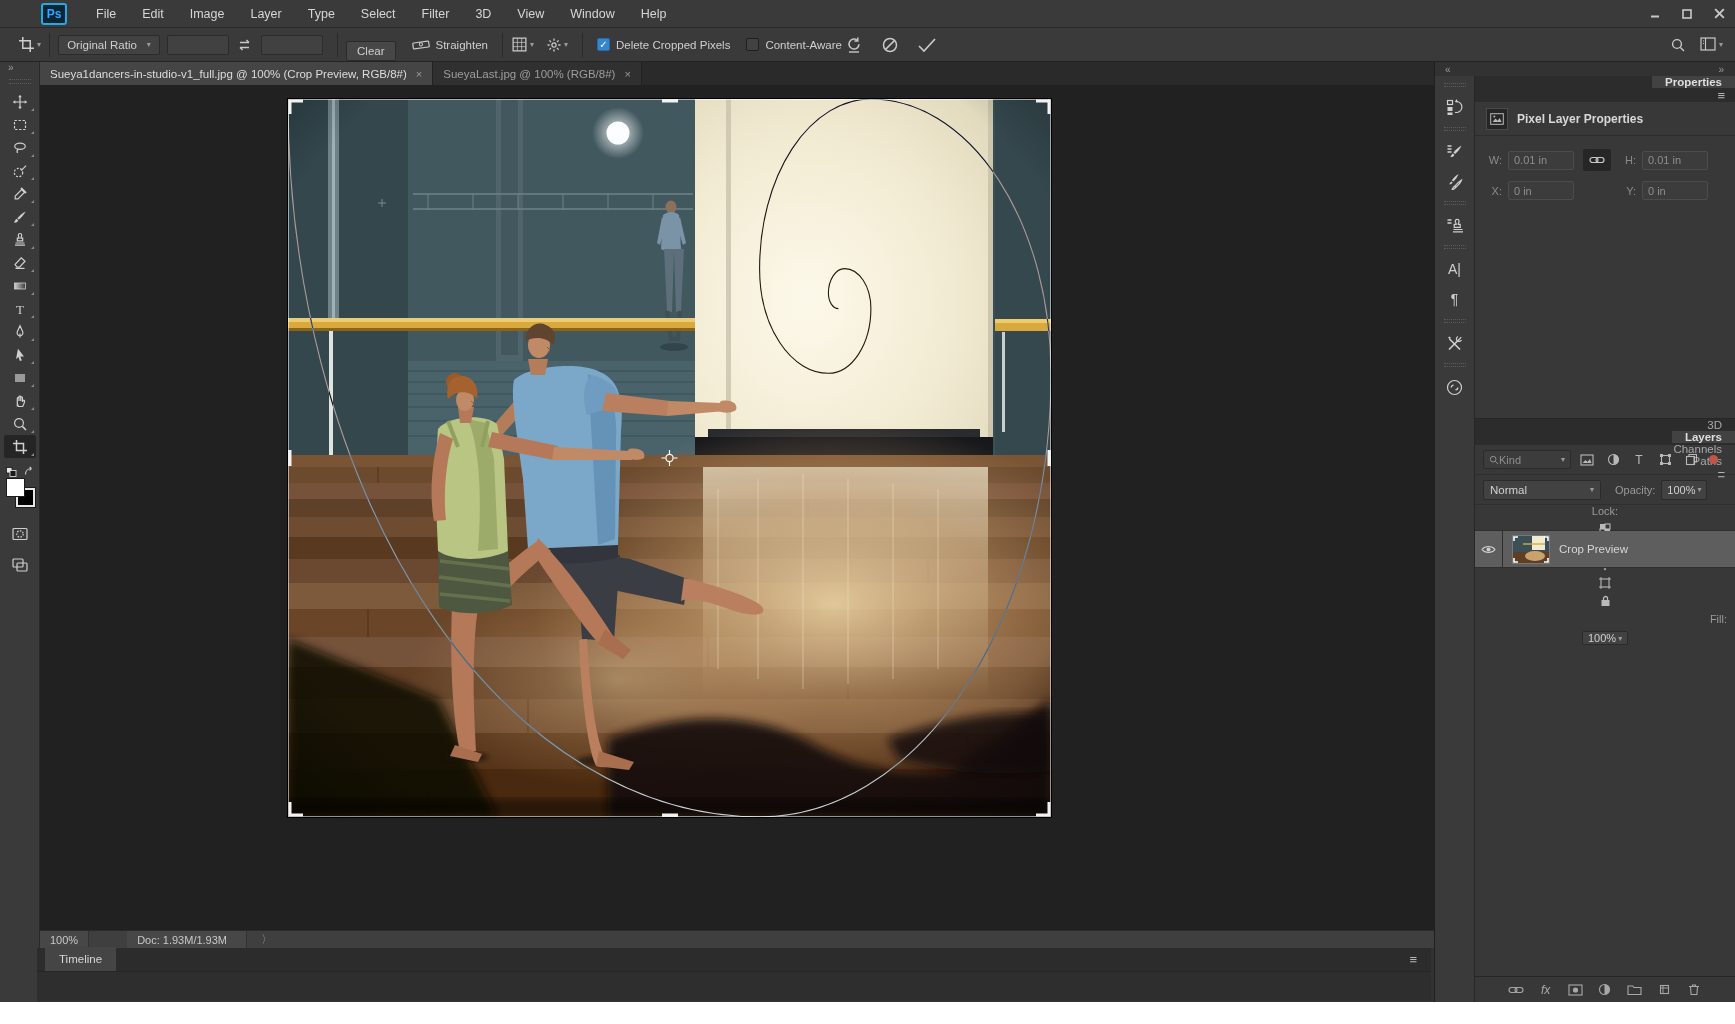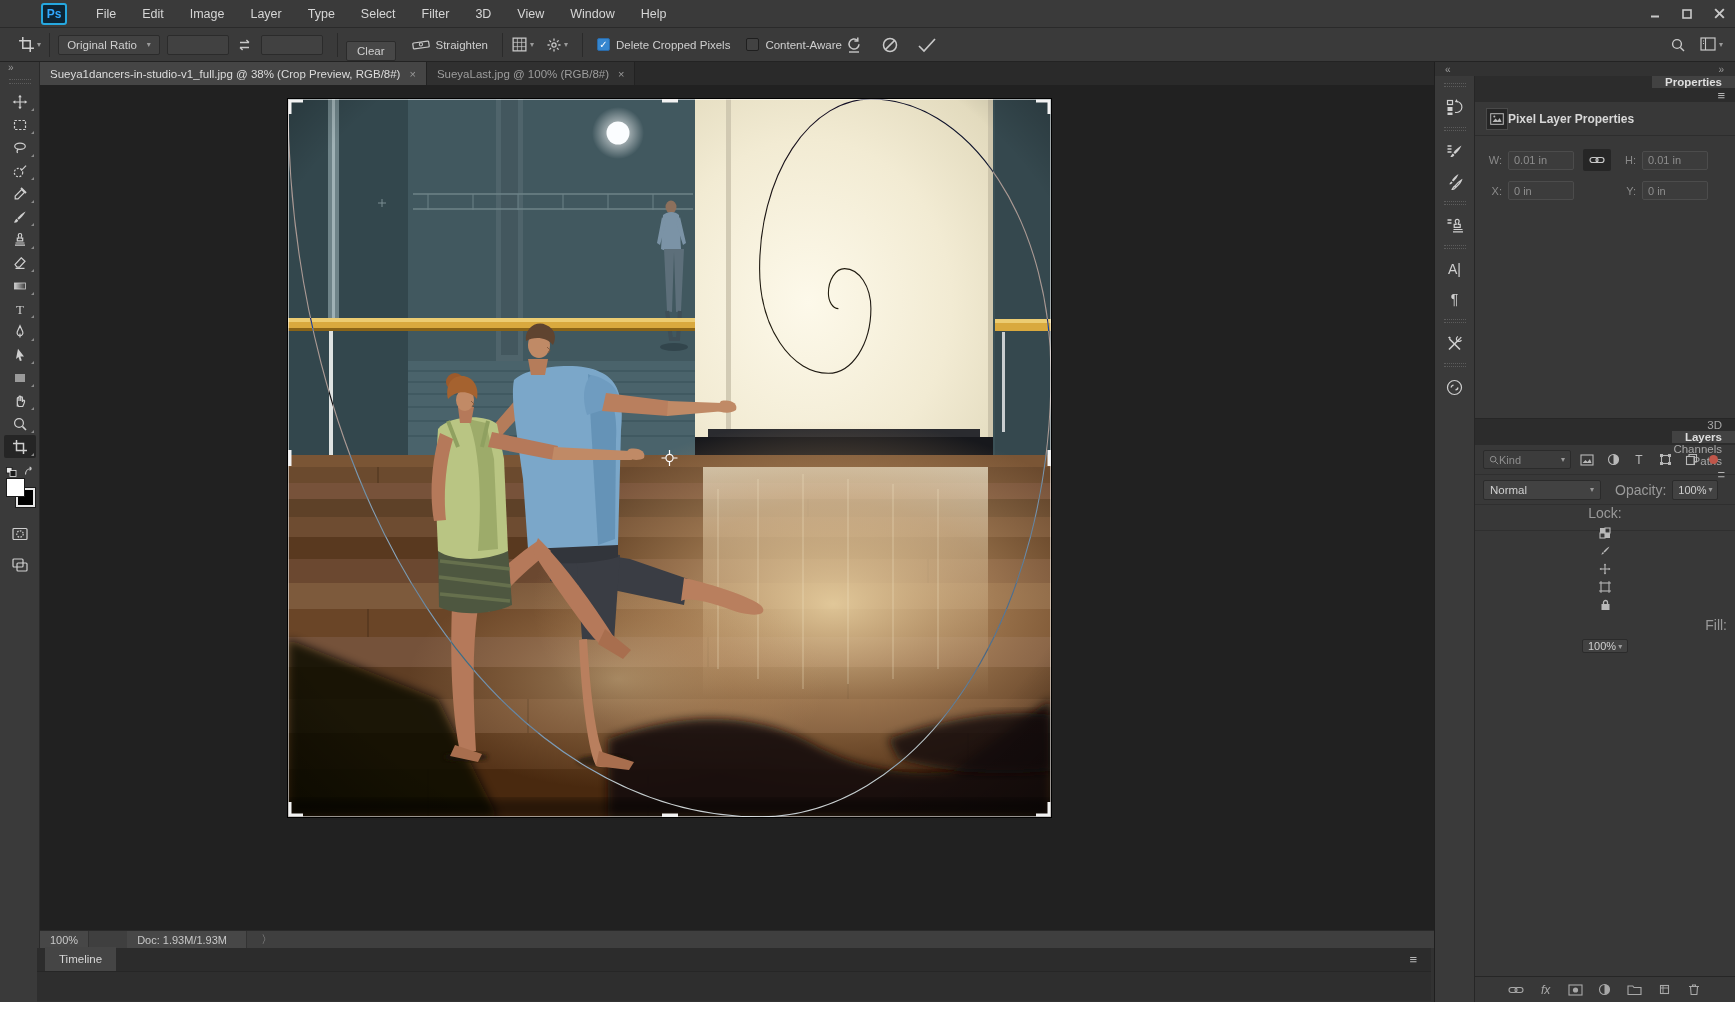--- a/index.html
+++ b/index.html
@@ -64,38 +64,38 @@
   #rc-body{display:flex;height:926px;}
   #iconstrip{width:40px;background:#3a3a3a;border-right:1px solid #262626;display:flex;flex-direction:column;align-items:center;padding-top:2px;}
   .strip-grip{width:22px;height:4px;border-top:1px dotted #5c5c5c;border-bottom:1px dotted #5c5c5c;margin:5px 0;}
   .strip-icon{width:30px;height:26px;display:flex;align-items:center;justify-content:center;color:#cfcfcf;margin:2px 0;}
   .strip-icon svg{stroke:#cfcfcf;fill:none;stroke-width:1.2;}
   #panels{width:260px;background:#383838;display:flex;flex-direction:column;}
   .panel-tabrow{height:26px;background:#2c2c2c;display:flex;align-items:flex-end;flex-direction:column;}
   .panel-tab{height:26px;display:flex;align-items:center;padding:0 13px;font-size:11.5px;color:#a8a8a8;}
   .panel-tab.active{background:#424242;color:#dedede;font-weight:bold;}
   .panel-menu{margin-left:auto;margin-right:10px;color:#b5b5b5;font-size:13px;}
-  #props-header{height:34px;display:flex;align-items:center;padding:0 11px;border-bottom:1px solid #2d2d2d;}
+  #props-header{height:34px;display:flex;align-items:center;gap:9px;padding:0 11px;border-bottom:1px solid #2d2d2d;}
   #props-thumb{width:22px;height:22px;background:#262626;border:1px solid #4a4a4a;display:flex;align-items:center;justify-content:center;}
   #props-title{color:#d8d8d8;font-size:12px;font-weight:bold;}
   .props-row{display:flex;align-items:center;gap:6px;padding:5px 11px;}
   .pf-label{color:#8a8a8a;font-size:11px;width:16px;text-align:right;}
   .pf-field{width:66px;height:19px;background:#3c3c3c;border:1px solid #4c4c4c;border-radius:2px;color:#8e8e8e;font-size:11px;display:flex;align-items:center;padding:0 5px;}
   #link-btn{width:28px;height:22px;background:#262626;border-radius:2px;display:flex;align-items:center;justify-content:center;margin:0 3px;}
   #props-body{flex:0 0 214px;border-bottom:1px solid #262626;}
   
   .lp-row{display:flex;align-items:center;padding:0 8px;gap:6px;}
   #lp-filter{height:30px;border-bottom:1px solid #2f2f2f;}
   #kind-select{width:88px;height:19px;background:#3c3c3c;border:1px solid #2b2b2b;border-radius:2px;color:#8e8e8e;font-size:11px;display:flex;align-items:center;padding:0 5px;}
   .lp-mini{color:#b9b9b9;display:flex;align-items:center;justify-content:center;width:20px;height:19px;}
   .lp-mini svg{stroke:#b9b9b9;fill:none;stroke-width:1.1;}
   #filter-dot{width:9px;height:9px;border-radius:50%;background:#c0564a;margin-left:2px;}
   #lp-blend{height:30px;border-bottom:1px solid #2f2f2f;}
   #blend-select{width:118px;height:20px;background:#424242;border:1px solid #2b2b2b;border-radius:2px;color:#d0d0d0;font-size:11.5px;display:flex;align-items:center;justify-content:space-between;padding:0 6px;}
-  .small-label{color:#9a9a9a;font-size:14px;}
+  .small-label{color:#9a9a9a;font-size:11px;}
   .pct-field{width:46px;height:20px;background:#424242;border:1px solid #2b2b2b;border-radius:2px;color:#d0d0d0;font-size:11px;display:flex;align-items:center;justify-content:space-between;padding:0 5px;}
   #lp-lock{height:26px;border-bottom:1px solid #2f2f2f;flex-direction:column;}
   #layers-list{flex:1;}
   .layer-row{height:37px;display:flex;align-items:center;border-bottom:1px solid #2f2f2f;}
   .layer-row.selected{background:#5e5e5e;}
   .eye-cell{width:28px;display:flex;align-items:center;justify-content:center;align-self:stretch;border-right:1px solid #2f2f2f;}
   .layer-thumb{width:38px;height:29px;margin:0 9px;position:relative;border:1px solid #777;}
   .layer-name{font-size:11.5px;color:#d6d6d6;}
   #lp-bottom{height:26px;border-top:1px solid #262626;display:flex;align-items:center;justify-content:space-around;padding:0 26px;}
   #lp-bottom .lp-mini svg{stroke:#a8a8a8;}
@@ -222,21 +222,21 @@
             <rect x="1" y="1" width="14" height="12" fill="none" stroke="#c8c8c8" stroke-width="1.2"></rect>
             <path d="M5.5 1v12M3 4h1M3 6.5h1" stroke="#c8c8c8" stroke-width="1.1"></path>
           </svg>
         <span class="mini-chev">▾</span>
       </div>
     </div>
   </div>
 
   <div id="tabbar">
     <div class="doc-tab active">
-      <span>Sueya1dancers-in-studio-v1_full.jpg @ 38% (Crop Preview, RGB/8#)</span>
+      <span>Sueya1dancers-in-studio-v1_full.jpg @ 100% (Crop Preview, RGB/8#)</span>
       <span class="tab-close">×</span>
     </div>
     <div class="doc-tab inactive">
       <span>SueyaLast.jpg @ 100% (RGB/8#)</span>
       <span class="tab-close">×</span>
     </div>
   </div>
 
   <div id="toolrail">
     <div id="rail-expand">»</div>
@@ -798,20 +798,39 @@
                 <path d="M3.5 5V3.5a2 2 0 014 0V5" fill="none" stroke="#b9b9b9" stroke-width="1.3"></path>
               </svg>
             </div>
           <span class="small-label" style="margin-left:auto;">Fill:</span>
           <div class="pct-field">
             <span>100%</span>
             <span class="mini-chev">▾</span>
           </div>
         </div>
         <div id="layers-list">
+          <div class="layer-row selected">
+            <div class="eye-cell">
+              <svg width="15" height="11" viewBox="0 0 15 11">
+                  <path d="M1 5.5C4 1.5 11 1.5 14 5.5 11 9.5 4 9.5 1 5.5z" fill="none" stroke="#d0d0d0" stroke-width="1.1"></path>
+                  <circle cx="7.5" cy="5.5" r="2" fill="#d0d0d0"></circle>
+                </svg>
+            </div>
+            <div class="layer-thumb">
+              <svg width="36" height="27" viewBox="0 0 36 27">
+                  <rect width="36" height="27" fill="#3a5056"></rect>
+                  <rect x="19" y="0" width="13" height="14" fill="#f2ebd3"></rect>
+                  <rect x="0" y="16" width="36" height="11" fill="#5e3f26"></rect>
+                  <ellipse cx="22" cy="20" rx="10" ry="5" fill="#caa26e"></ellipse>
+                  <path d="M10 8h22" stroke="#d9a93e" stroke-width="1.4"></path>
+                  <path d="M1 5V1h4M31 1h4v4M35 22v4h-4M5 26H1v-4" stroke="#fff" stroke-width="1.6" fill="none"></path>
+                </svg>
+            </div>
+            <span class="layer-name">Crop Preview</span>
+          </div>
         </div>
         <div id="lp-bottom">
           <div class="lp-mini">
               <svg width="16" height="10" viewBox="0 0 16 10">
                 <rect x="1" y="2.5" width="8" height="5" rx="2.5"></rect>
                 <rect x="7" y="2.5" width="8" height="5" rx="2.5"></rect>
               </svg>
             </div>
           <div class="lp-mini" style="font-style:italic;font-size:12px;color:#a8a8a8;">fx</div>
           <div class="lp-mini">

